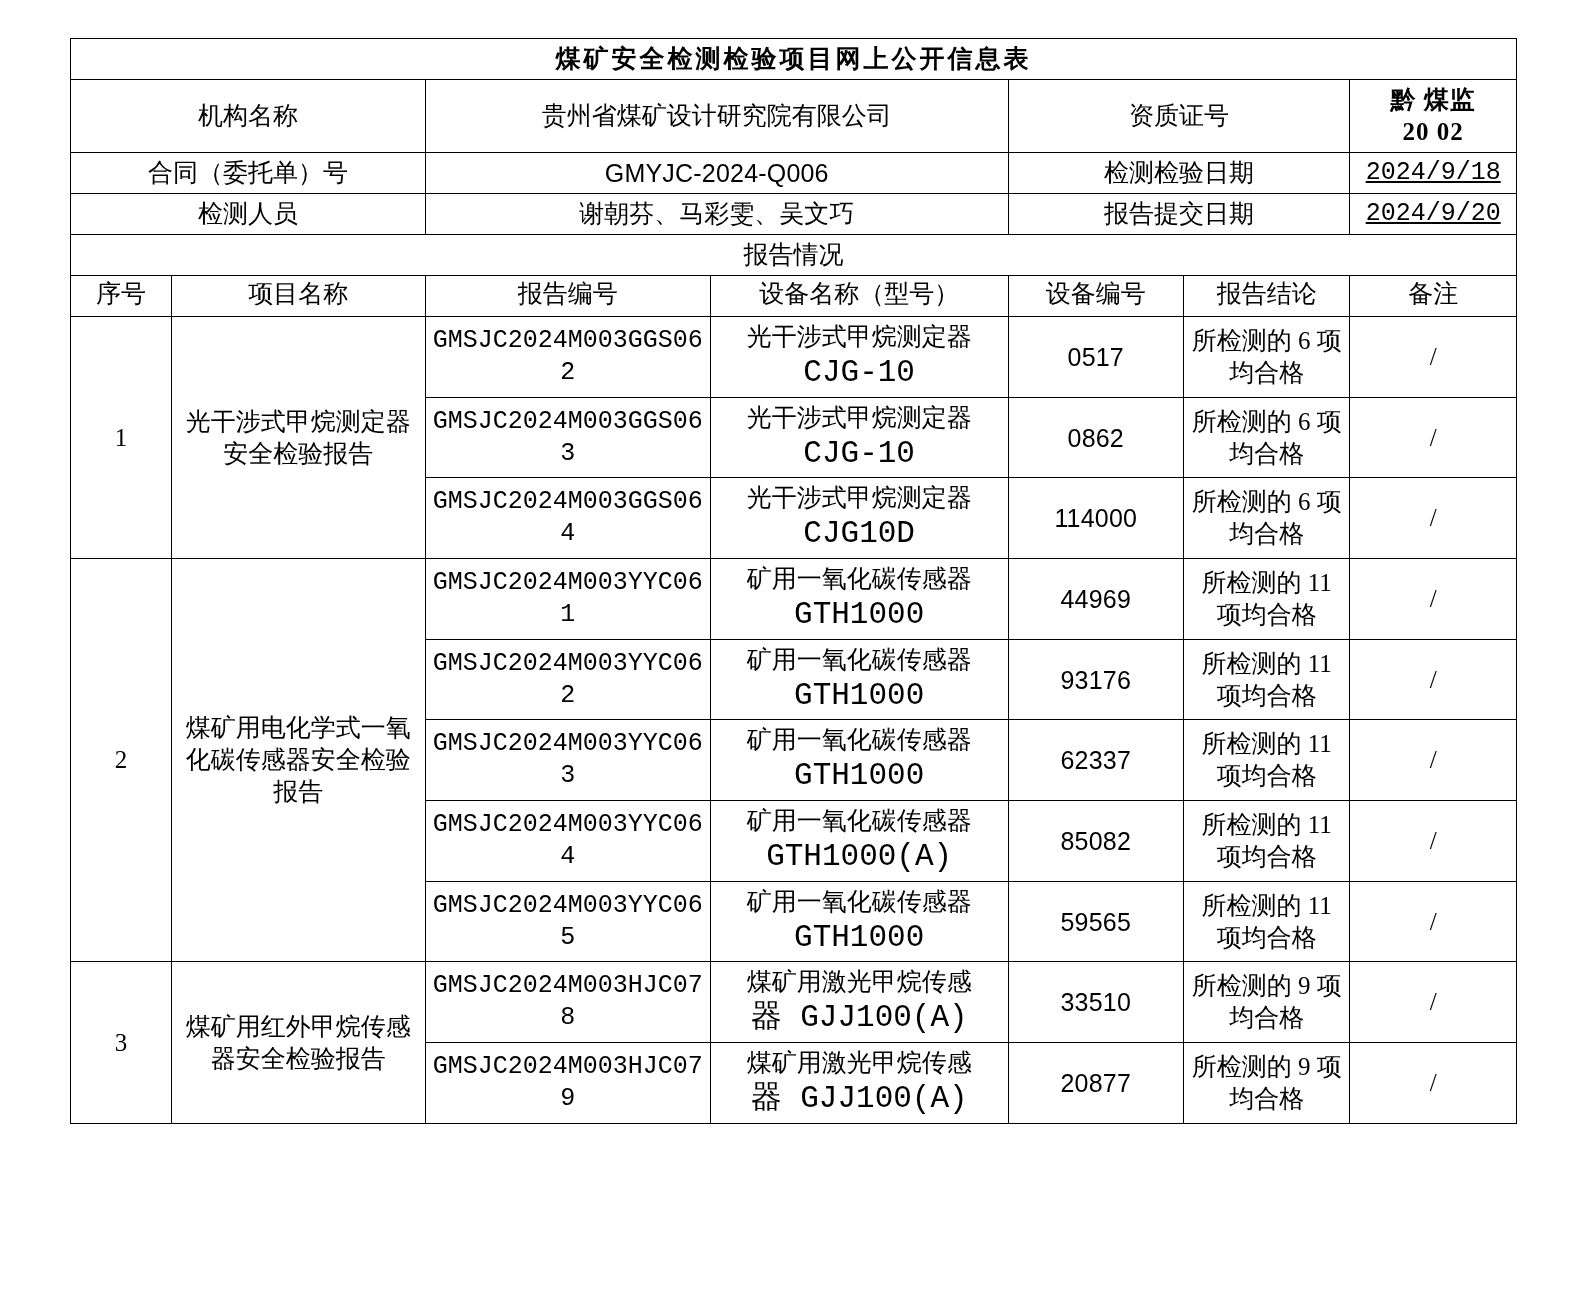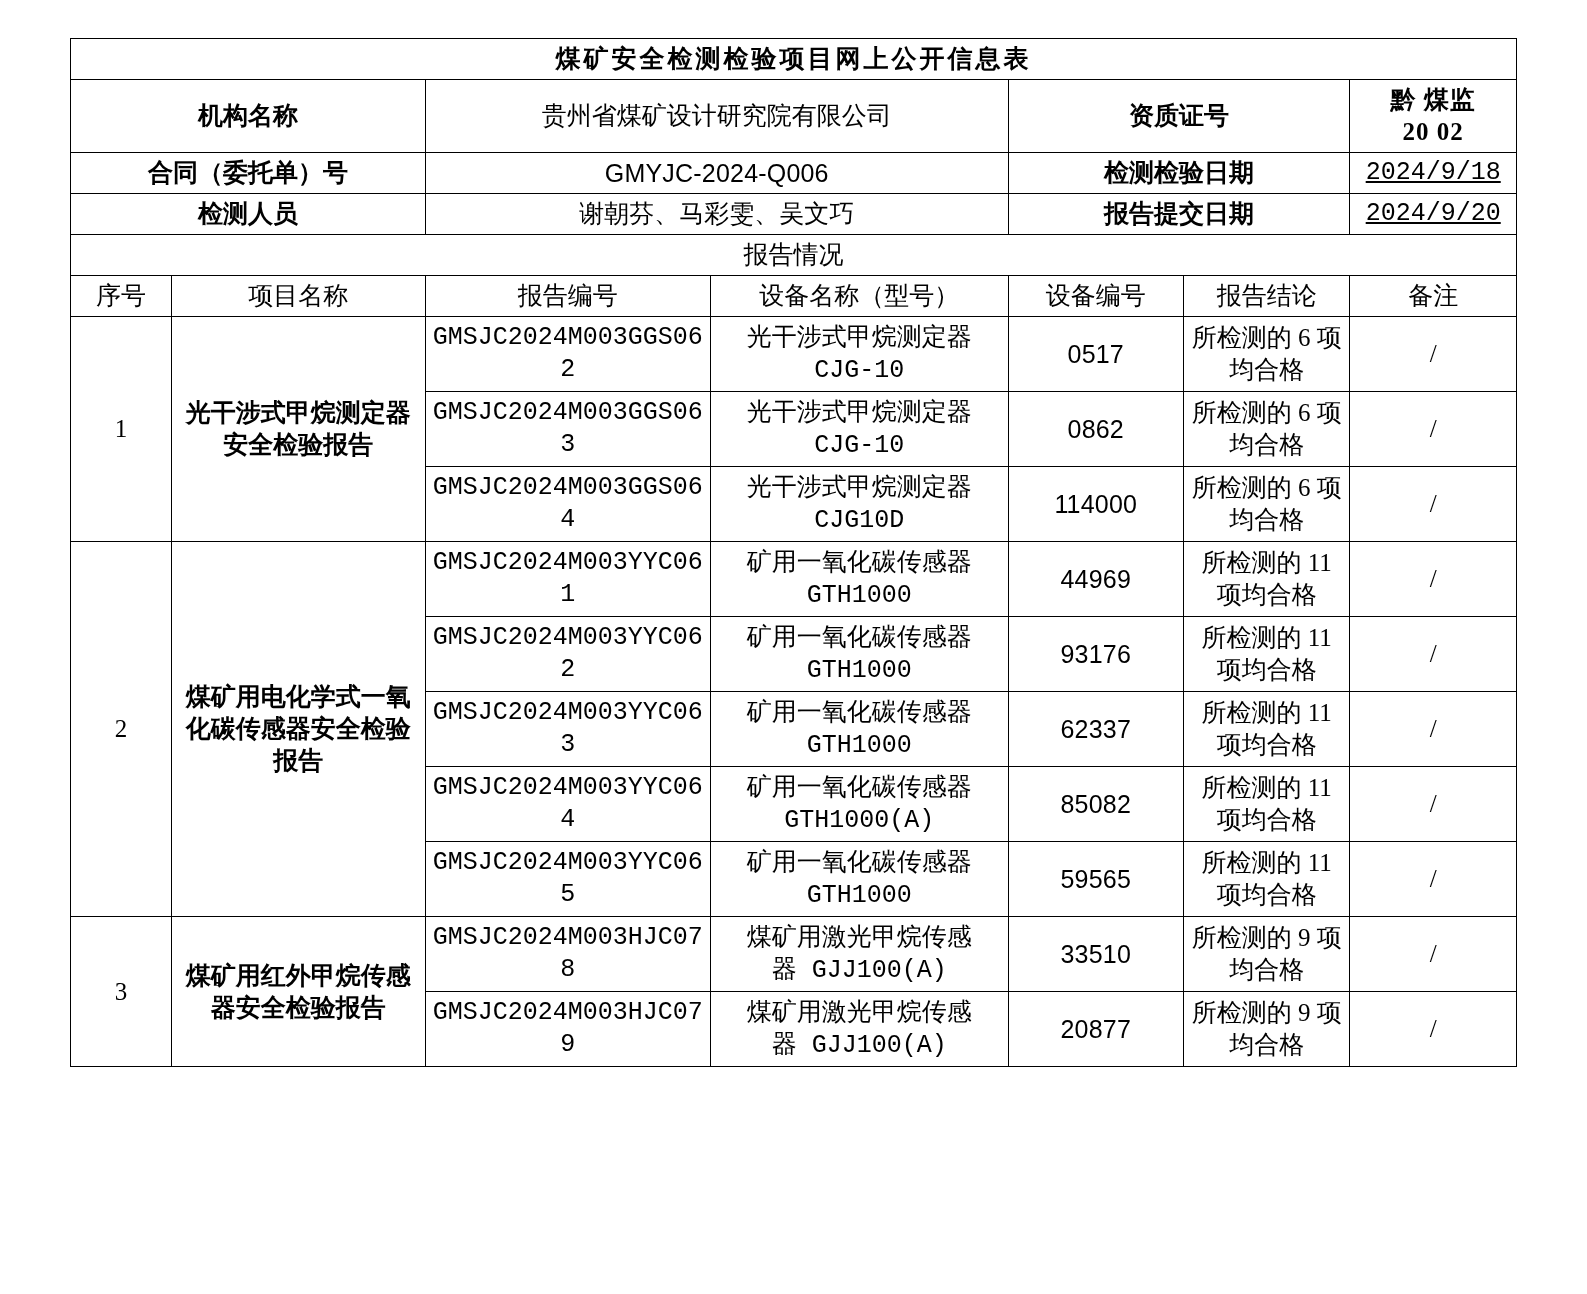--- a/index.html
+++ b/index.html
@@ -34,35 +34,35 @@
     line-height: 1.28;
   }
   .title-cell {
     font-size: 39px;
     font-weight: bold;
     letter-spacing: 3px;
     padding: 18px 0 20px 0;
   }
   .label {
     font-size: 27px;
-    font-weight: bold;
   }
   .cert-no {
     font-size: 25px;
     font-weight: bold;
     line-height: 1.3;
     letter-spacing: 1px;
   }
   .section-head {
     font-size: 27px;
     padding: 7px 0;
   }
   .col-head {
     font-size: 27px;
     padding: 9px 0;
+    font-family: Liberation Mono, monospace;
   }
   .mono {
     font-family: Liberation Sans, sans-serif;
     font-size: 24px;
     letter-spacing: 0.2px;
   }
   .report-no {
     font-family: Liberation Mono, monospace;
     font-size: 24px;
     text-align: center;
@@ -70,34 +70,33 @@
     word-break: break-all;
     padding-left: 6px;
     padding-right: 6px;
   }
   .device {
     font-size: 24px;
     line-height: 1.3;
   }
   .device .model {
     font-family: "Liberation Mono", "DejaVu Sans Mono", monospace;
-    font-size: 25px;
+    font-size: 31px;
   }
   .concl {
     font-size: 24px;
     line-height: 1.3;
   }
   .idx {
     font-size: 26px;
   }
   .projname {
     font-size: 25px;
     line-height: 1.45;
     padding: 0 10px;
-    font-weight: bold;
   }
   .remark {
     font-size: 25px;
   }
   .val {
     font-size: 26px;
   }
   .date {
     font-family: "Liberation Mono", "DejaVu Sans Mono", monospace;
     font-size: 25px;

